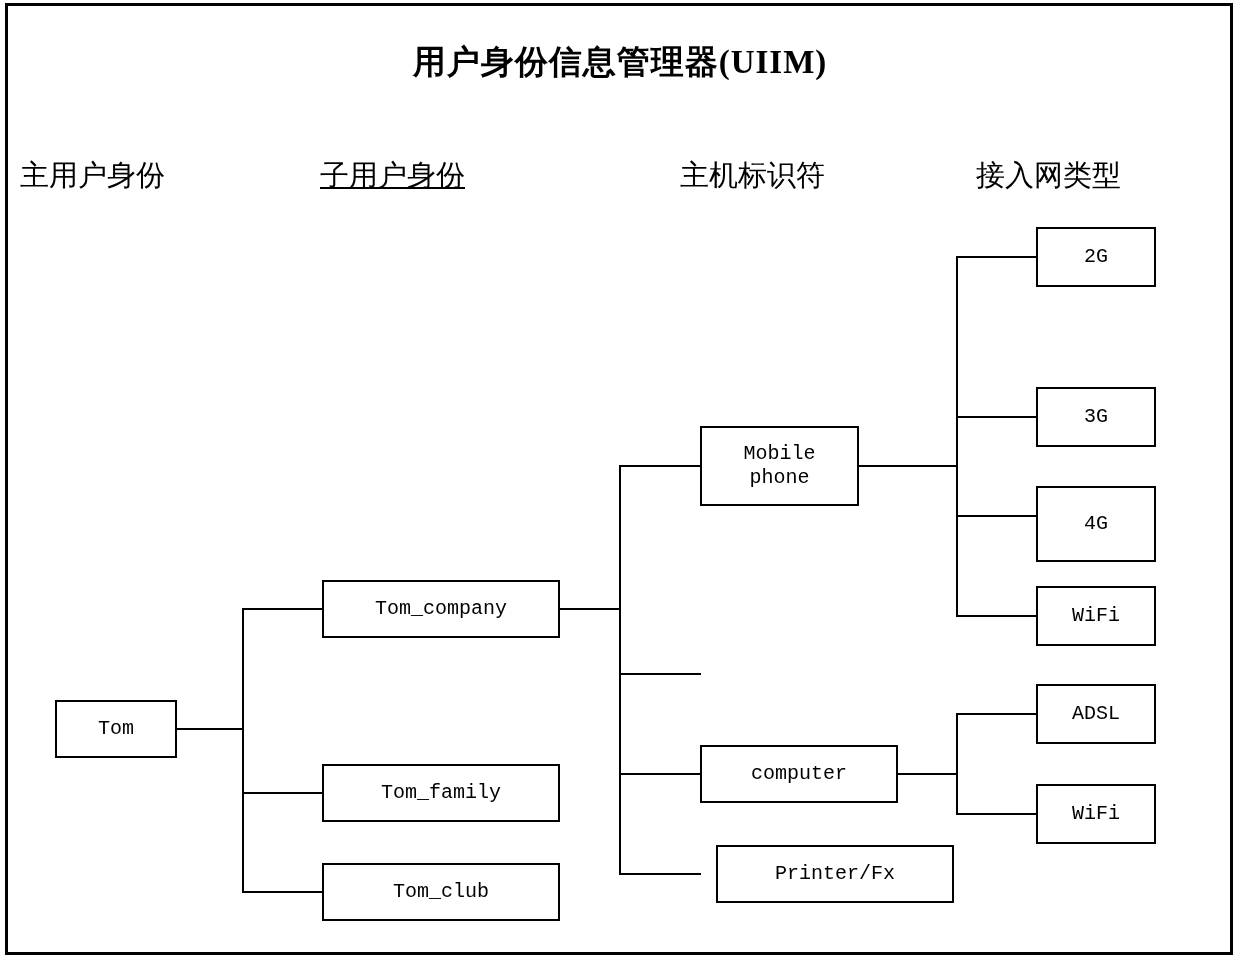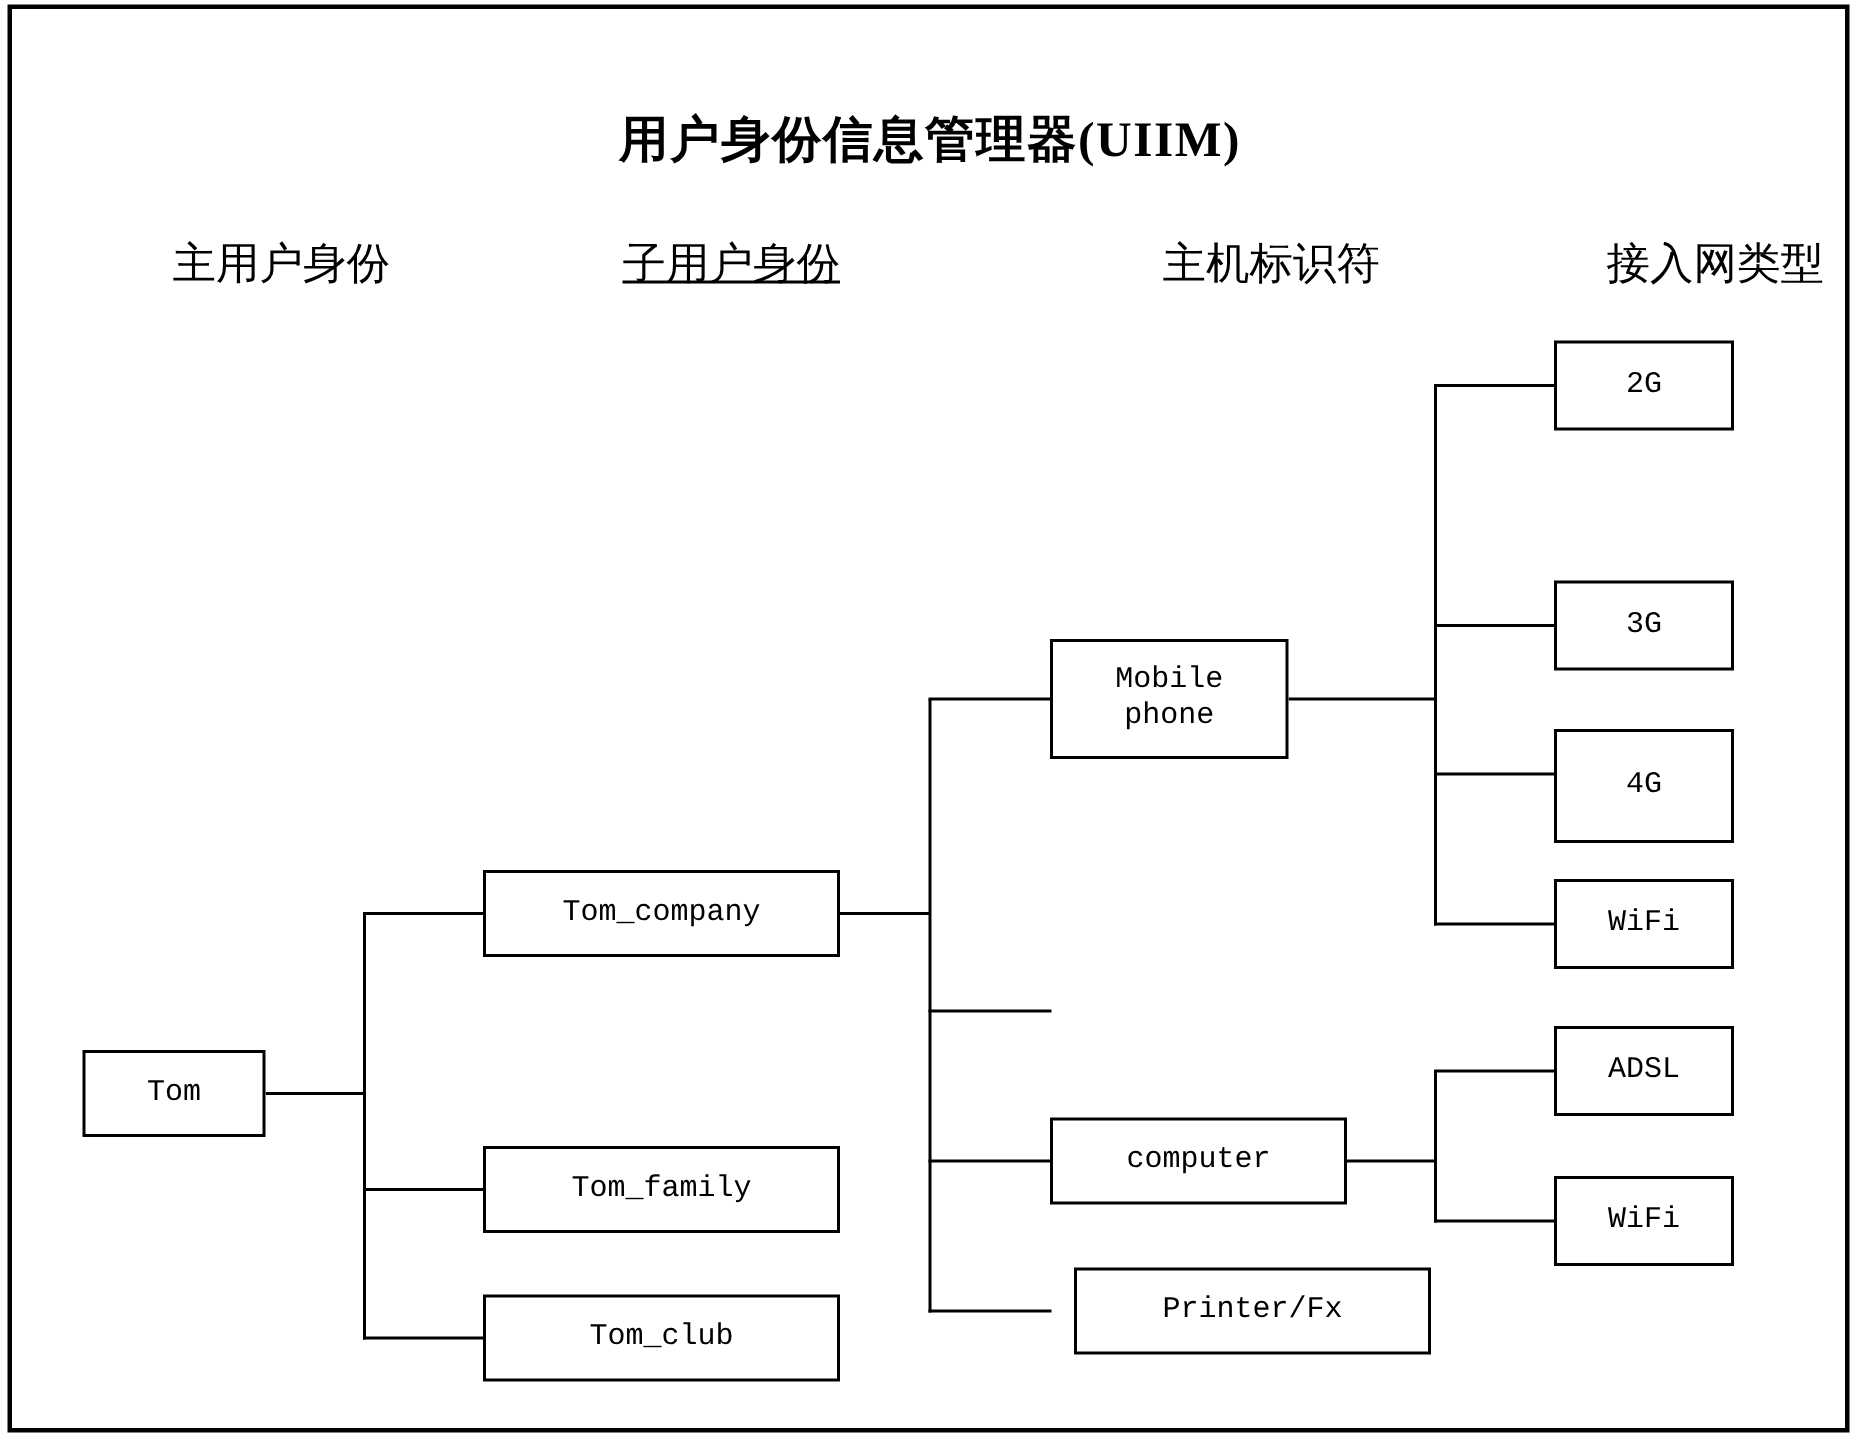--- a/index.html
+++ b/index.html
@@ -31,29 +31,28 @@
     left: 0;
     top: 40px;
     width: 1240px;
     text-align: center;
     font-family: "Liberation Serif", serif;
     font-size: 33px;
     font-weight: bold;
     letter-spacing: 1px;
     color: #000000;
     white-space: nowrap;
-    margin-top: 31px;
   }
   .col-header {
     position: absolute;
     font-family: "Liberation Serif", serif;
     font-size: 29px;
     color: #000000;
     white-space: nowrap;
-    text-align: right;
+    text-align: left;
   }
   .node {
     position: absolute;
     box-sizing: border-box;
     border: 2px solid #000000;
     background: #ffffff;
     color: #000000;
     font-family: "Liberation Mono", monospace;
     font-size: 20px;
     line-height: 1.18;

